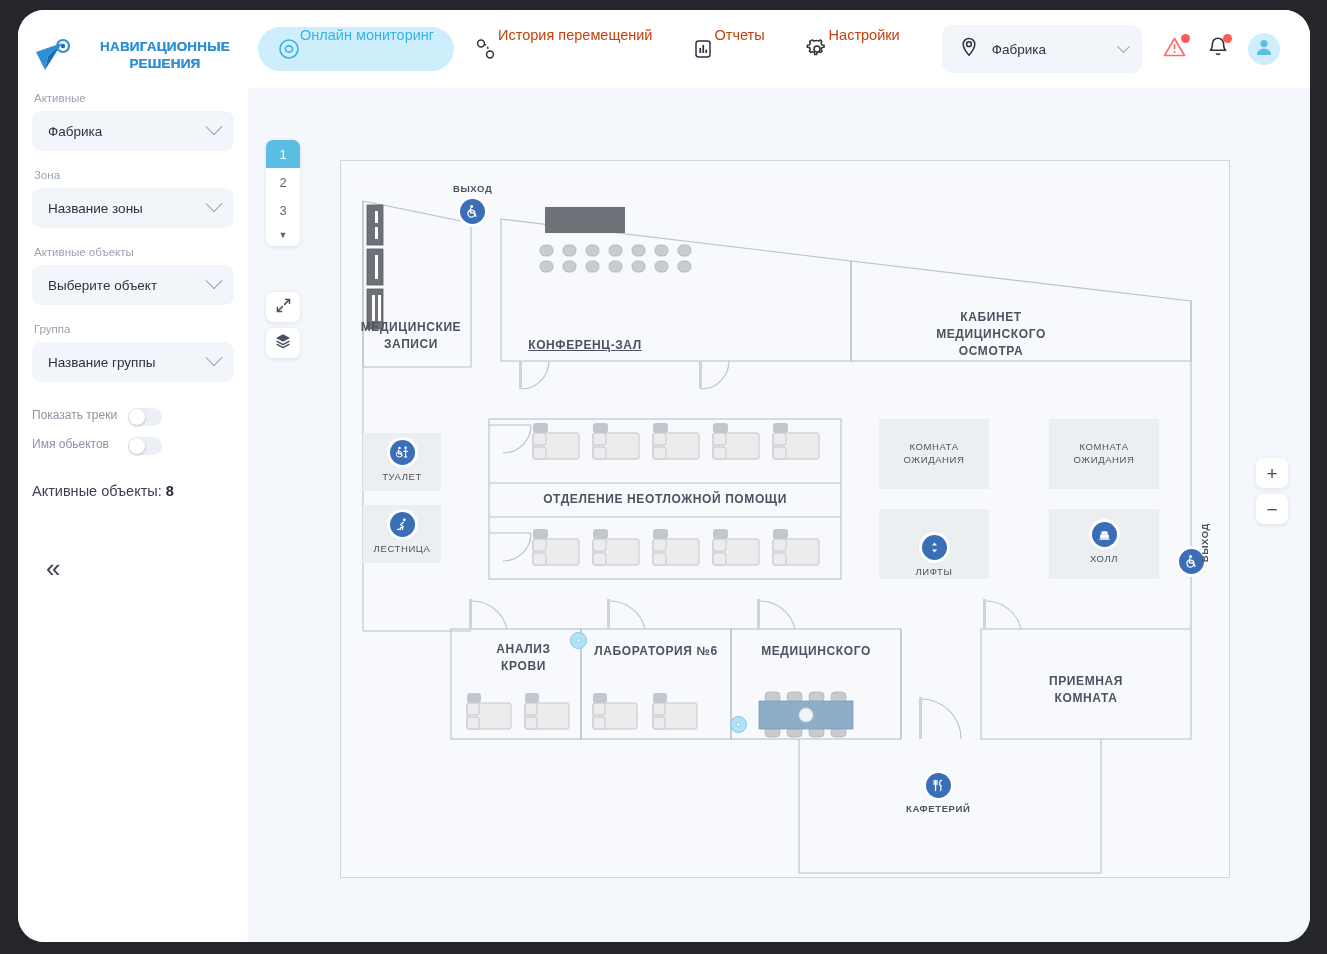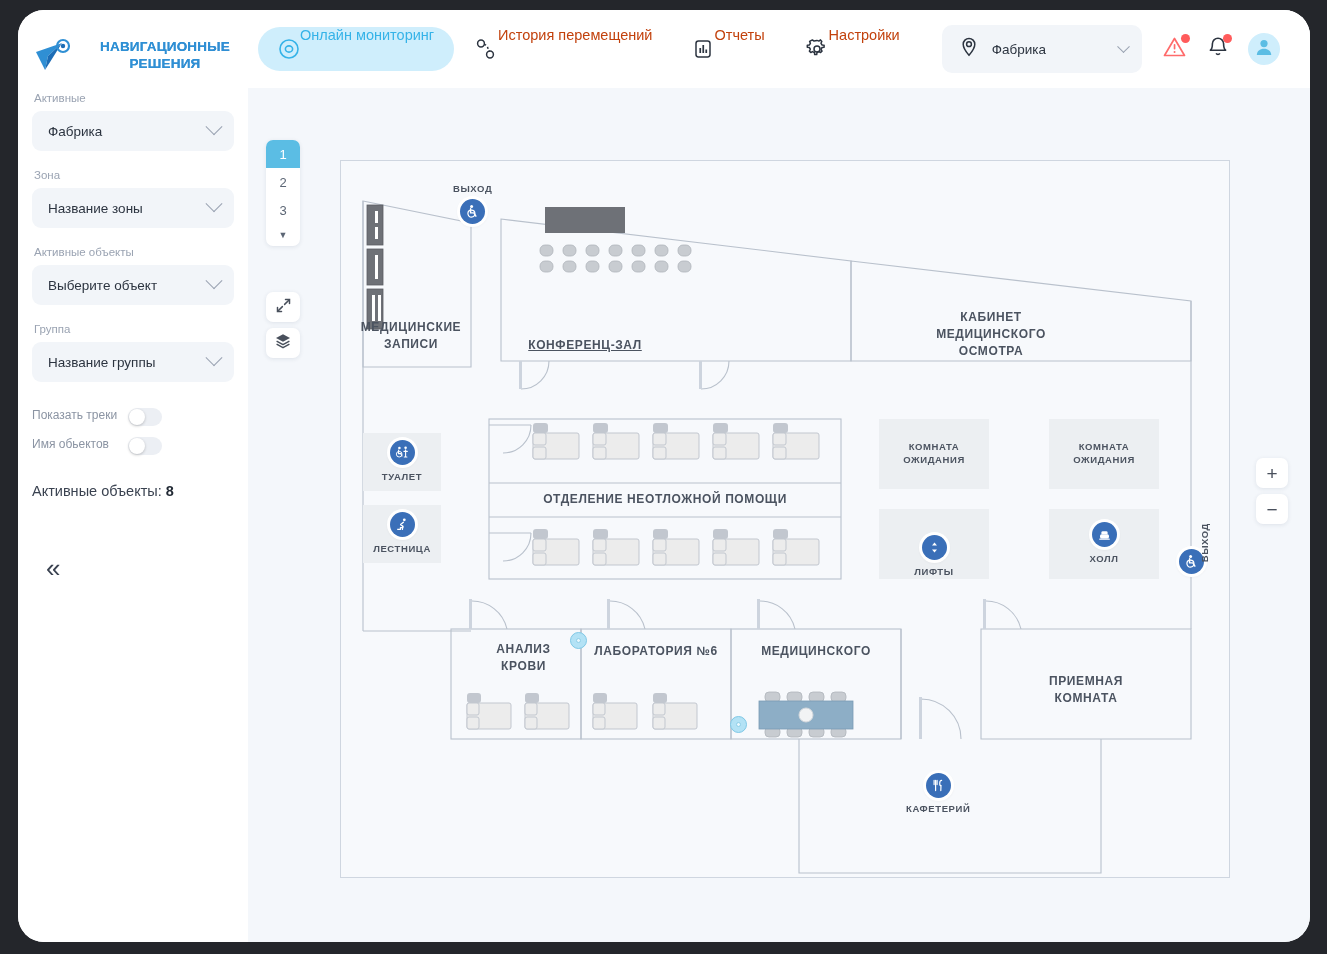--- a/index.html
+++ b/index.html
@@ -178,21 +178,21 @@
   .poi-label {
     font-size: 9.5px; color: #4b5360; letter-spacing: .6px; font-weight: bold;
     text-align: center; white-space: nowrap;
   }
   .zone-box {
     position: absolute; background: #eceff2;
     display: flex; flex-direction: column; align-items: center;
     justify-content: center; gap: 6px;
   }
   .zone-box .t {
-    font-size: 9.5px; color: #4b5360; letter-spacing: .6px; font-weight: bold;
+    font-size: 9.5px; color: #4b5360; letter-spacing: .6px; font-weight: normal;
     text-align: center; line-height: 1.35;
   }
   .room-label {
     position: absolute; font-size: 12px; color: #4b5360;
     letter-spacing: .6px; font-weight: bold; text-align: center;
     line-height: 1.4; white-space: pre-line;
   }
   .vert-label {
     position: absolute; font-size: 9.5px; color: #4b5360; font-weight: bold;
     letter-spacing: .6px; writing-mode: vertical-rl; transform: rotate(180deg);

